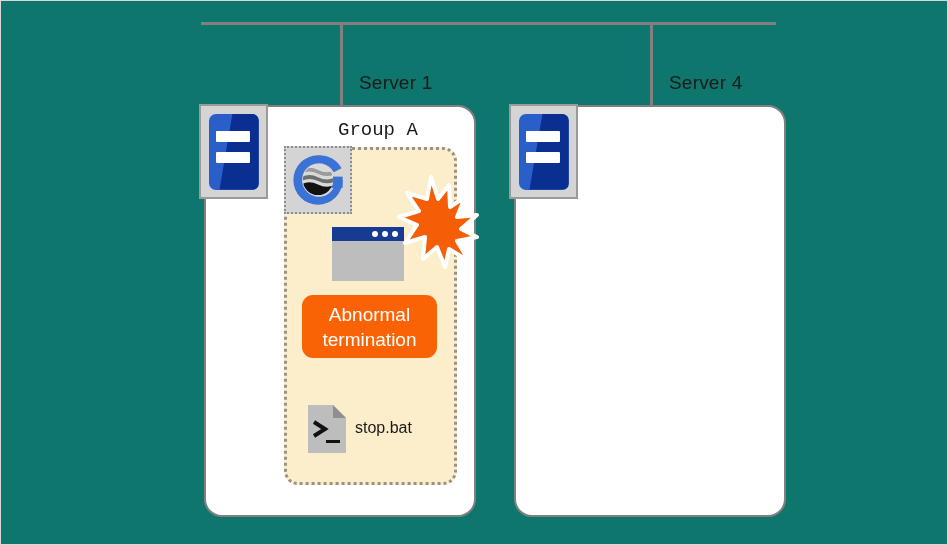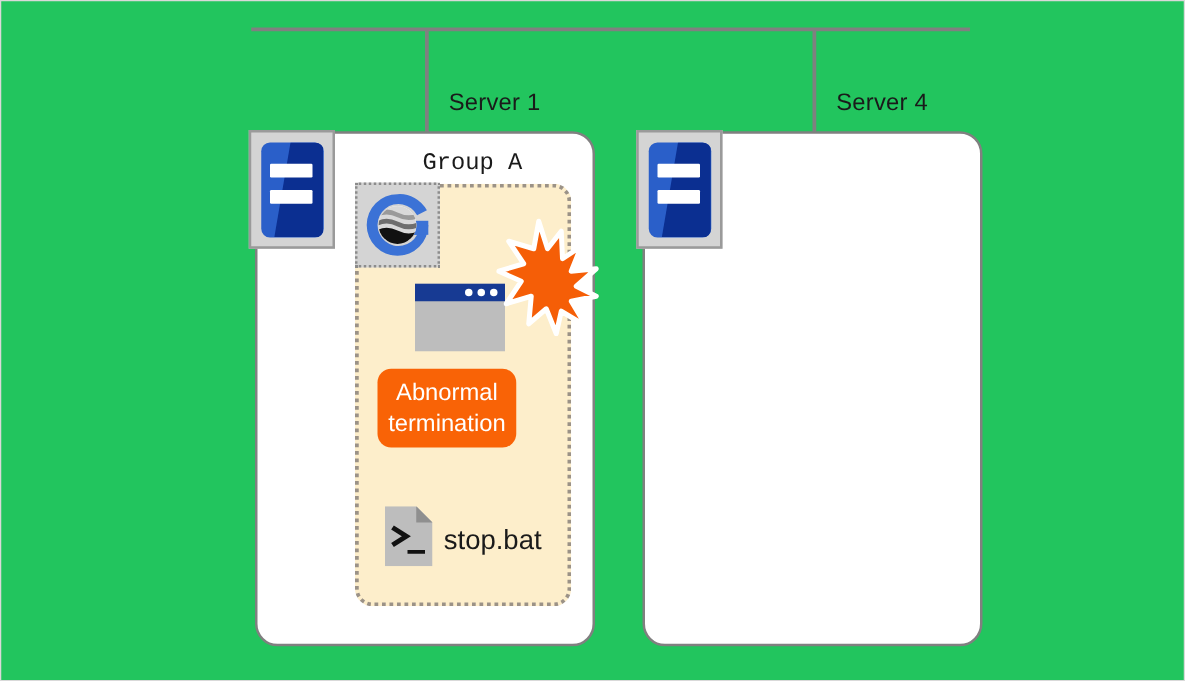--- a/index.html
+++ b/index.html
@@ -4,21 +4,21 @@
 <style>
   html, body {
     margin: 0;
     padding: 0;
     background: #ffffff;
   }
   #canvas {
     position: relative;
     width: 948px;
     height: 545px;
-    background: #22c55e;
+    background: #0f766e;
     border: 1px solid #d9d9d9;
     box-sizing: border-box;
     font-family: "Liberation Sans", sans-serif;
     overflow: hidden;
   }
 
   
   .h-line {
     position: absolute;
     background: #808080;
@@ -164,21 +164,21 @@
   }
 
   
   .bat-icon {
     position: absolute;
     width: 38px;
     height: 48px;
   }
   .bat-label {
     position: absolute;
-    font-size: 22px;
+    font-size: 16px;
     color: #1a1a1a;
     white-space: nowrap;
   }
 </style>
 </head>
 <body>
 
 <div id="canvas">
 
   <div class="h-line" style="left:200px; top:21px; width:575px; height:3px;"></div>
@@ -228,21 +228,21 @@
       <span class="dot d3"></span>
     </div>
   </div>
 
   <svg class="burst" style="left:396px; top:172px;" width="84" height="96" viewBox="0 0 84 96">
     <path d="M34 4 L41 26 L52 12 L53 34 L68 24 L60 44 L80 42 L64 56 L80 64
              L60 68 L72 88 L52 76 L48 94 L40 74 L26 86 L28 64 L8 70 L20 52
              L2 44 L22 38 L10 20 L30 26 Z" fill="#f55e07" stroke="#ffffff" stroke-width="4" stroke-linejoin="round"></path>
   </svg>
 
-  <div class="abnormal-badge" style="left:301px; top:294px; width:111px; height:63px;">
+  <div class="abnormal-badge" style="left:301px; top:294px; width:135px; height:63px;">
     <span>Abnormal termination</span>
   </div>
 
   <svg class="bat-icon" style="left:307px; top:404px;" viewBox="0 0 38 48">
     <path d="M0 0 L25 0 L38 13 L38 48 L0 48 Z" fill="#bdbdbd"></path>
     <path d="M25 0 L38 13 L25 13 Z" fill="#8f8f8f"></path>
     <path d="M6 17 L17 24 L6 31" fill="none" stroke="#111111" stroke-width="4" stroke-linecap="butt" stroke-linejoin="miter"></path>
     <rect x="18" y="35" width="14" height="3" fill="#111111"></rect>
   </svg>
   <div class="bat-label" style="left:354px; top:418px;">stop.bat</div>

